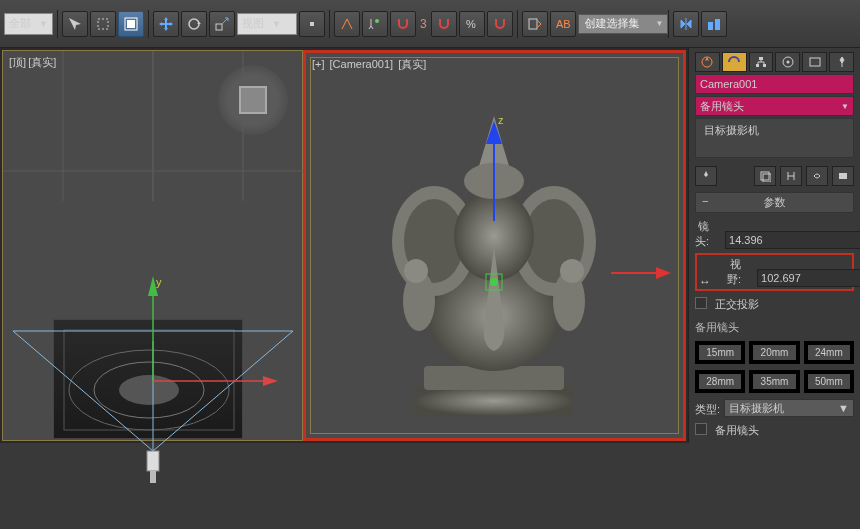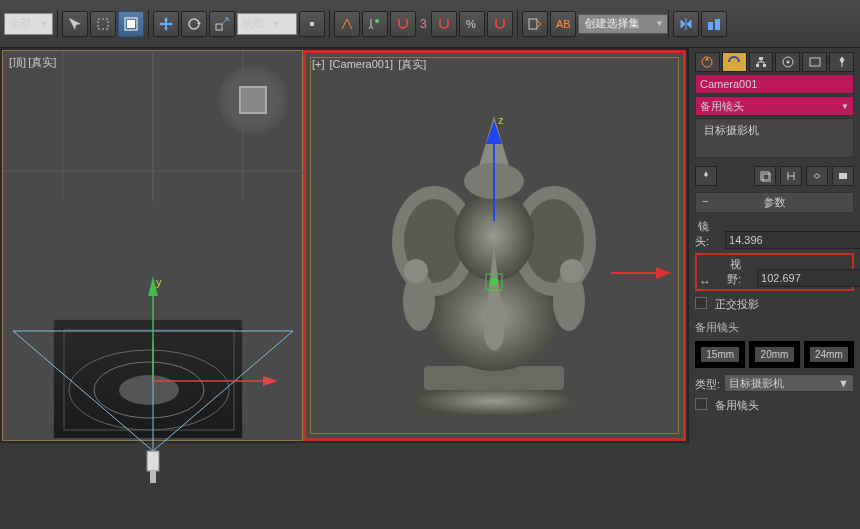--- a/index.html
+++ b/index.html
@@ -43,21 +43,21 @@
 .p-header{background:#4a4a4a;border:1px solid #333;text-align:center;padding:2px 0;margin-top:4px;position:relative}
 .p-header::before{content:"−";position:absolute;left:6px;color:#ccc}
 .p-row{display:flex;align-items:flex-end;gap:16px;margin-top:4px}
 .p-row label{width:40px;text-align:right}
 .p-spin{flex:1;display:flex;background:#333;border:1px solid #222;height:18px}
 .p-spin input{flex:1;background:#333;border:none;color:#ccc;padding:0 3px;font-size:11px;outline:none}
 .p-hl{border:2px solid #c43020;padding:2px;margin-top:2px}
 .p-check{display:flex;gap:8px;margin-top:4px}
 .p-check-box{width:12px;height:12px;background:#333;border:1px solid #666}
 .lens-grid{display:flex;gap:4px;margin-top:4px}
-.lens-btn{flex:1;background:#4a4a4a;border:6px solid #000000;text-align:center;padding:2px 0;cursor:pointer;font-size:10px}
+.lens-btn{flex:1;background:#4a4a4a;border:4px solid #000000;text-align:center;padding:2px 0;cursor:pointer;font-size:10px}
 .p-sublabel{margin-top:6px;color:#bbb}
 .p-select{display:flex;gap:4px;margin-top:4px;align-items:flex-end}
 .p-select-box{flex:1;background:#5a5a5a;border:1px solid #333;height:18px;display:flex;align-items:center;justify-content:space-between;padding:0 4px}
 </style>
 </head>
 <body>
 
 <div class="topbar">
   <div class="tb-select">
     <span>全部</span>
@@ -373,20 +373,25 @@
       <div class="p-check-box"></div>
       <span>正交投影</span>
     </div>
 
     <div class="p-sublabel">备用镜头</div>
     <div class="lens-grid">
       <div class="lens-btn">15mm</div>
       <div class="lens-btn">20mm</div>
       <div class="lens-btn">24mm</div>
     </div>
+    <div class="lens-grid">
+      <div class="lens-btn">28mm</div>
+      <div class="lens-btn">35mm</div>
+      <div class="lens-btn">50mm</div>
+    </div>
 
     <div class="p-select">
       <label>类型:</label>
       <div class="p-select-box">
         <span>目标摄影机</span>
         <span class="arrow">▼</span>
       </div>
     </div>
 
     <div class="p-check">

